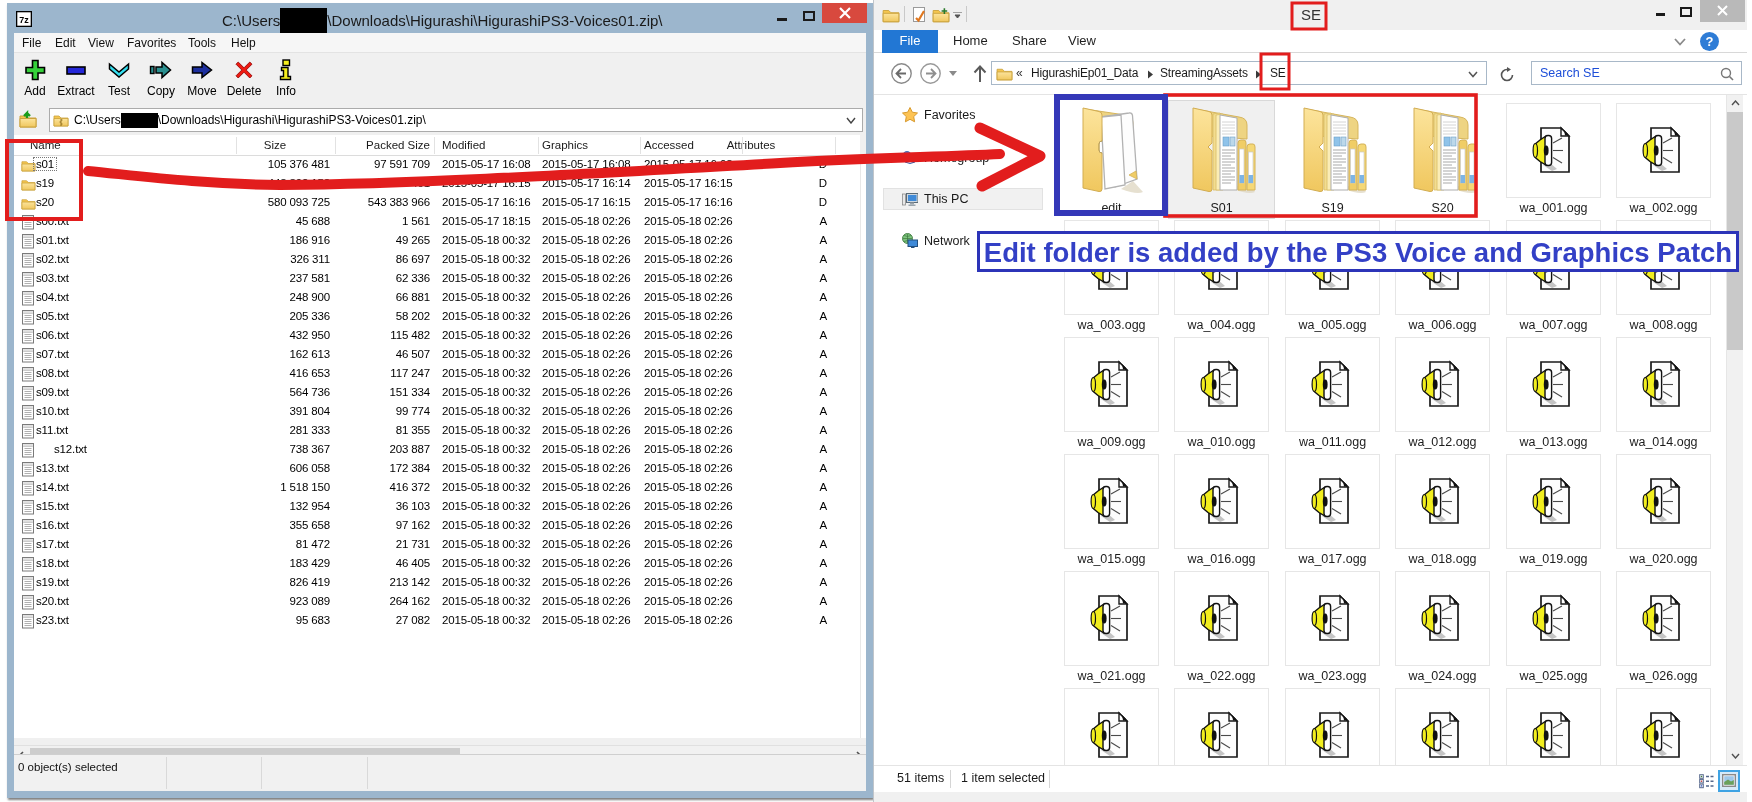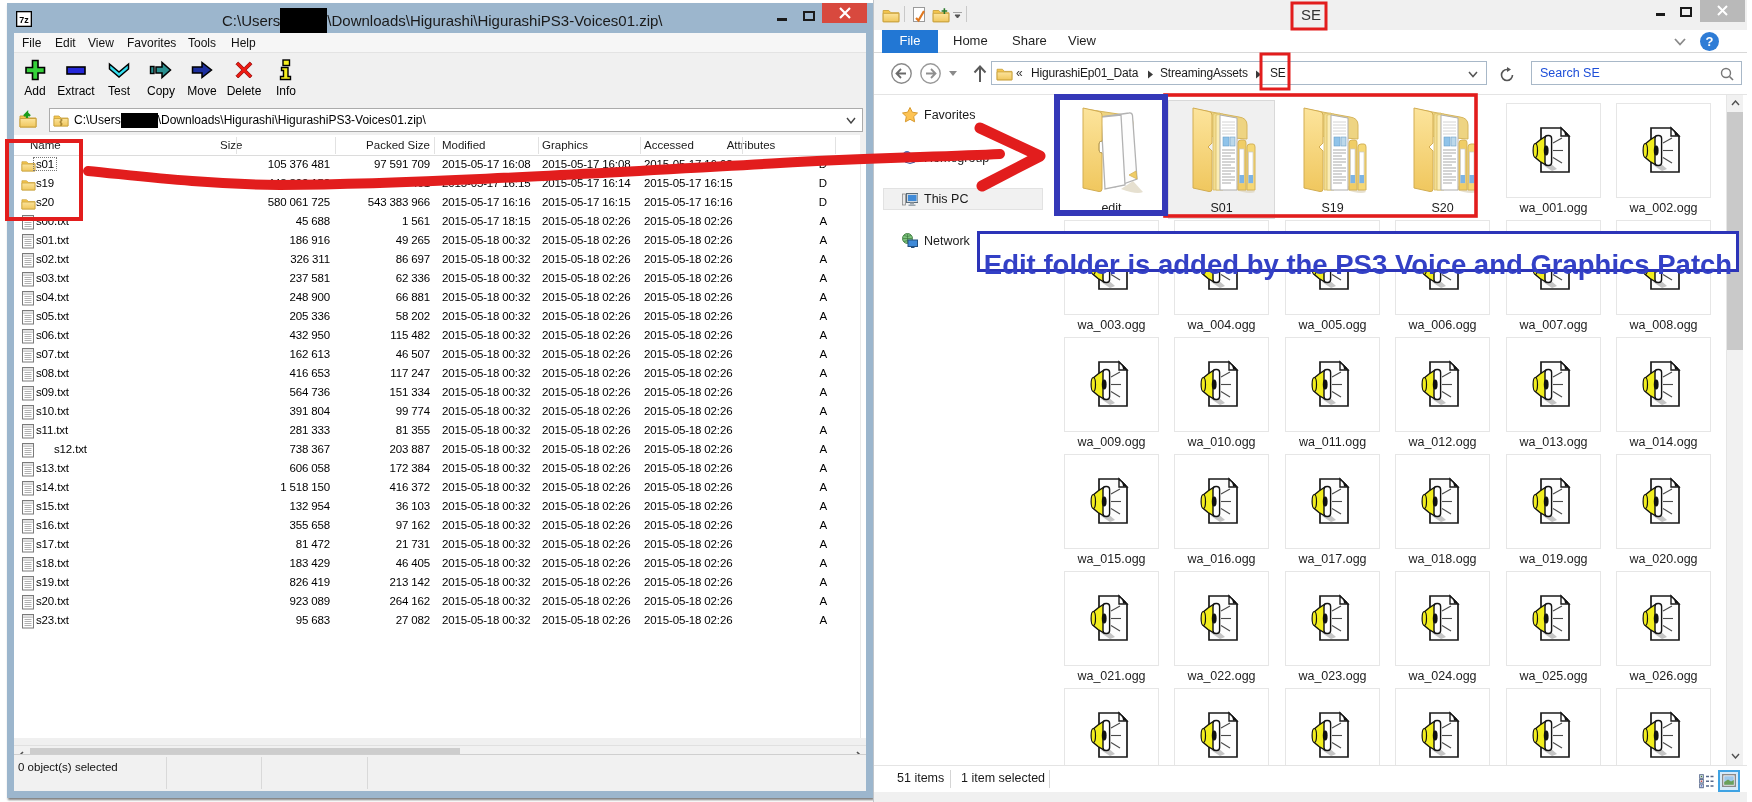--- a/index.html
+++ b/index.html
@@ -41,21 +41,21 @@
 .sbox{position:absolute;left:657px;top:8px;width:211px;height:24px;background:#fff;border:1px solid #a8b8c8;font-size:12.5px;color:#1d4ed8}
 .ebody{position:absolute;left:0;top:95px;right:0;bottom:37px;background:#fff}
 .side{position:absolute;left:0;top:0;width:177px;bottom:0;background:#fff;font-size:12.5px;color:#1a1a1a}
 .sitem{position:absolute;left:50px}
 .estatus{position:absolute;left:0;right:0;bottom:10px;height:27px;background:#fff;border-top:1px solid #e4e4e4;font-size:12.5px;color:#1a1a1a}
 .ebottom{position:absolute;left:0;right:0;bottom:0;height:10px;background:#f0f0f0}
 .tile{position:absolute;width:95px;height:95px;border:1px solid #e6e6e6;background:#fff}
 .tlabel{position:absolute;width:109px;text-align:center;font-size:12.5px;color:#1c1c1c}
 .vsb{position:absolute;right:4px;top:0;width:17px;bottom:0;background:#f1f1f1;border-left:1px solid #e6e6e6}
 .banner{position:absolute;left:977px;top:231px;width:762px;height:41px;background:#fff;border:3px solid #2c34b8;z-index:60}
-.banner div{margin-top:15px;text-align:center;font-size:27.5px;font-weight:bold;color:#3340c6;letter-spacing:0px;white-space:nowrap}
+.banner div{margin-top:3px;text-align:center;font-size:27.5px;font-weight:bold;color:#3340c6;letter-spacing:0px;white-space:nowrap}
 svg{display:block}
 .ovl{position:absolute;left:0;top:0;width:1752px;height:802px;z-index:70;pointer-events:none}
 </style></head><body>
 
 <svg width="0" height="0" style="position:absolute">
 <defs>
 <linearGradient id="gfold" x1="0" y1="0" x2="0" y2="1">
  <stop offset="0" stop-color="#fce49c"></stop>
         <stop offset="1" stop-color="#f0c75e"></stop>
 </linearGradient>
@@ -204,21 +204,21 @@
             <path d="M8,7 V14 M8,8 h1.5 M8,10 h-1.5 M8,12 h1.5" stroke="#8a6a1a" stroke-width="0.9"></path>
           </svg>
           <span class="abs" style="left:24px;top:4px;white-space:nowrap">C:\Users<span style="display:inline-block;width:37px;height:15px;background:#000;vertical-align:-4px"></span>\Downloads\Higurashi\HigurashiPS3-Voices01.zip\</span>
           <svg class="abs" style="right:6px;top:8px" width="10" height="7" viewBox="0 0 10 7">
             <path d="M1,1 L5,6 L9,1" stroke="#444" stroke-width="1.4" fill="none"></path>
           </svg>
         </div>
       </div>
 <div class="lhead">
         <span style="left:16px">Name</span>
-        <span style="left:206px;width:110px;text-align:left">Size</span>
+        <span style="left:206px;width:110px;text-align:center">Size</span>
         <span style="left:306px;width:110px;text-align:right">Packed Size</span>
         <span style="left:428px">Modified</span>
         <span style="left:528px">Graphics</span>
         <span style="left:630px">Accessed</span>
         <span style="left:682px;width:110px;text-align:center">Attributes</span>
         <div class="hsep" style="left:222px"></div>
         <div class="hsep" style="left:321px"></div>
         <div class="hsep" style="left:420px"></div>
         <div class="hsep" style="left:524px"></div>
         <div class="hsep" style="left:626px"></div>
@@ -251,21 +251,21 @@
           <span class="rl cr">2015-05-17 16:14</span>
           <span class="rl ac">2015-05-17 16:15</span>
           <span class="rr at">D</span>
         </div>
 <div class="row">
           <i></i>
           <svg class="abs" style="left:7px;top:2px" width="15" height="15" viewBox="0 0 15 15">
             <use href="#folder16" transform="scale(0.93)"></use>
           </svg>
           <em style="padding:0 2px;left:20px">s20</em>
-          <span class="rr sz">580 061 725</span>
+          <span class="rr sz">580 093 725</span>
           <span class="rr ps">543 383 966</span>
           <span class="rl mo">2015-05-17 16:16</span>
           <span class="rl cr">2015-05-17 16:15</span>
           <span class="rl ac">2015-05-17 16:16</span>
           <span class="rr at">D</span>
         </div>
 <div class="row">
           <i></i>
           <svg class="abs" style="left:7px;top:2px" width="15" height="15" viewBox="0 0 15 15">
             <use href="#doc13"></use>

